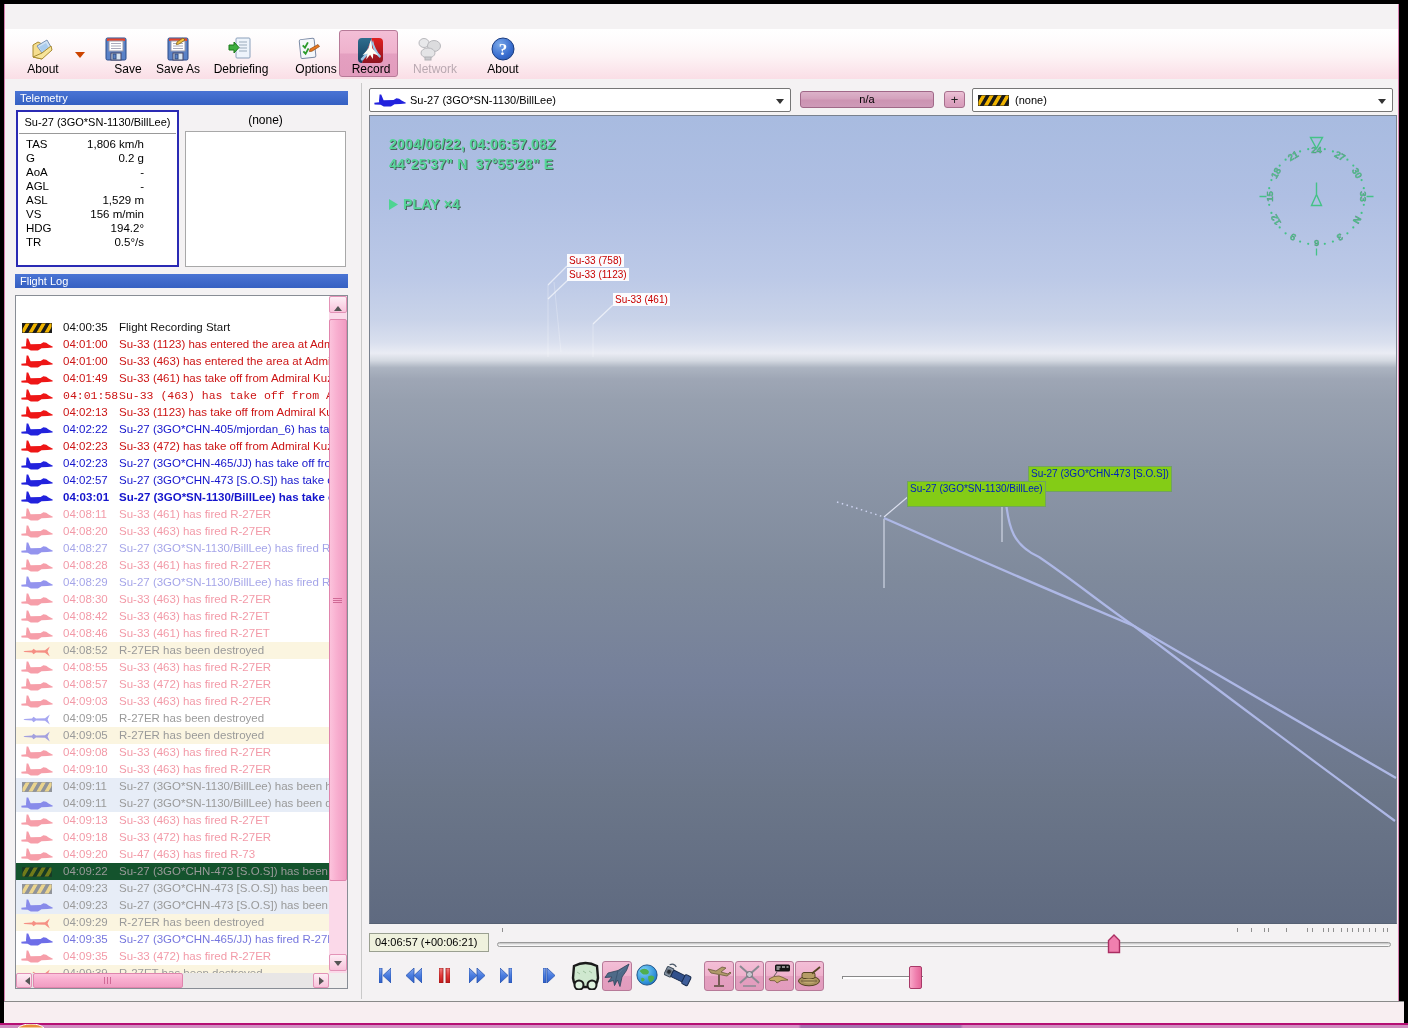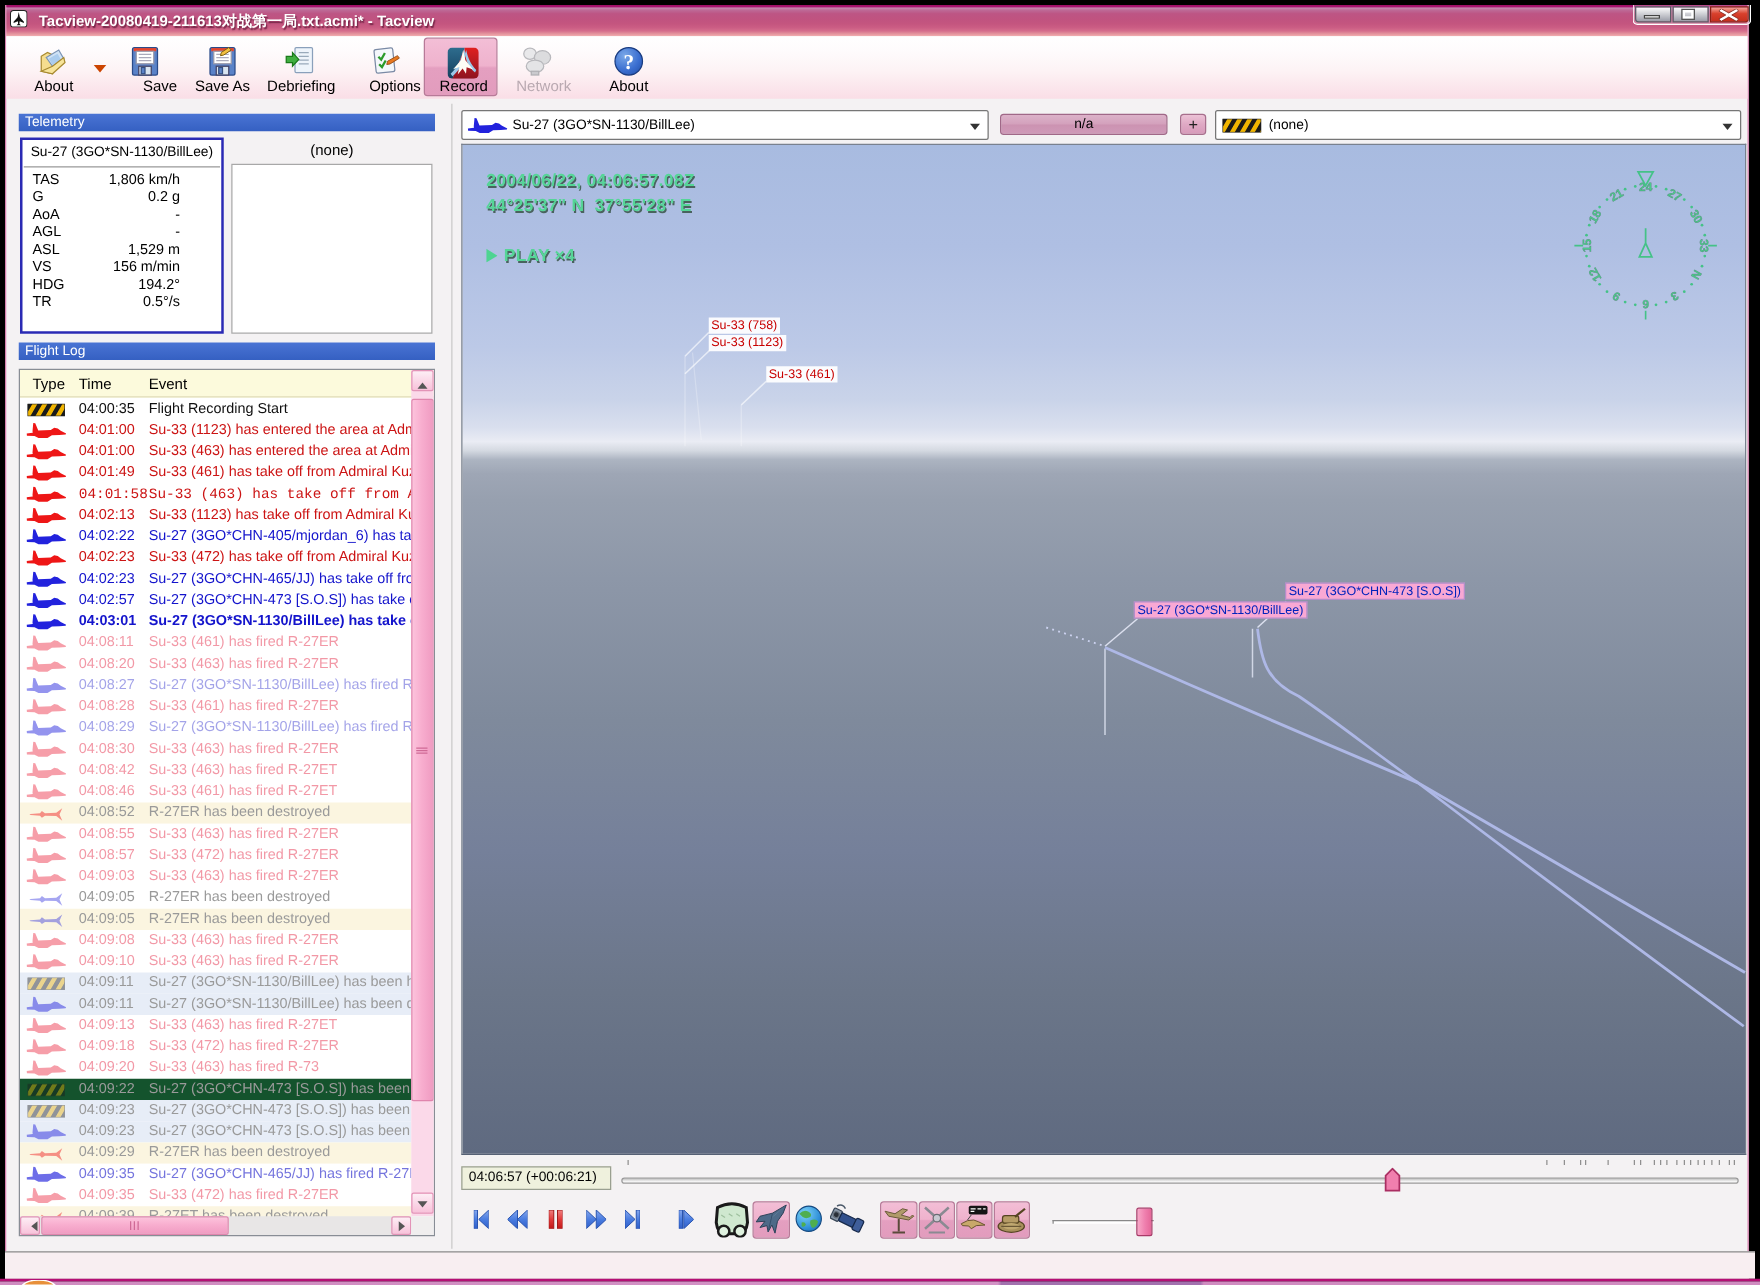--- a/index.html
+++ b/index.html
@@ -27,21 +27,21 @@
 .ft{position:absolute;left:47px;top:2px;}
 .fe{position:absolute;left:103px;top:2px;white-space:nowrap;}
 .vsep{position:absolute;background:#c9c9c9;}
 .dd{position:absolute;height:24px;background:#fff;border:1px solid #767676;border-radius:2px;font-size:11px;color:#000;}
 .ddt{position:absolute;top:5px;}
 .ddarr{position:absolute;right:6px;top:10px;width:0;height:0;border:4px solid transparent;border-top:5px solid #333;}
 #view{position:absolute;left:368px;top:115px;width:1028px;height:809px;border:1px solid #79818e;border-bottom:1px solid #566174;
  background:linear-gradient(#a8bbe0 0%,#afbfe3 10%,#bcc9e7 20%,#c9d3e9 25.2%,#d9dfee 28.0%,#eaecf4 29.4%,#d4d9e1 30.3%,#acb4c1 31.2%,#9ea6b5 32.6%,#97a0af 35.2%,#8d97a8 43%,#7f8a9c 57%,#75809a 70%,#6b7689 84%,#5f6a80 100%);}
 .glab{position:absolute;color:#55d597;font-size:14px;font-weight:bold;text-shadow:1px 1px 0 #49635e;white-space:nowrap;letter-spacing:0.2px;}
 .rlab{position:absolute;height:13px;background:rgba(255,255,255,.93);color:#c80000;font-size:10px;line-height:13px;padding:0 2px;white-space:nowrap;}
-.blab{position:absolute;height:14px;background:#f9a8d4;color:#0022bb;font-size:10px;line-height:14px;padding:0 2px;white-space:nowrap;border:1px solid rgba(90,110,190,.45);}
+.blab{position:absolute;height:26px;background:#84cc16;color:#0022bb;font-size:10px;line-height:14px;padding:0 2px;white-space:nowrap;border:1px solid rgba(90,110,190,.45);}
 #timebox{position:absolute;left:368px;top:933px;width:120px;height:19px;background:#eff1dd;border:1px solid #9aa091;font-size:11px;line-height:17px;padding-left:5px;color:#000;}
 .tick{position:absolute;width:1px;height:4px;background:#909090;top:928px;}
 #statusbar{position:absolute;left:4px;top:1001px;width:1400px;height:22px;background:#f8eef1;border-top:1px solid #8a8a8a;}
 #taskbar{position:absolute;left:0;top:1023px;width:1408px;height:5px;border-top:2px solid #b50f74;
  background:linear-gradient(90deg,#cf8cc0 0%,#d393c6 56.7%,#a271ae 56.9%,#a271ae 68.2%,#cf8cc0 68.4%,#d08cc0 100%);}
 .pinkbtn{position:absolute;border:1px solid #b77a98;border-radius:3px;
  background:linear-gradient(#f3bed6 0%,#efb2cd 48%,#e49fc0 52%,#e29cbd 100%);}
 </style></head>
 <body>
 <div id="scr">
@@ -58,36 +58,20 @@
         </linearGradient>
   <linearGradient id="prg" x1="0" y1="0" x2="0" y2="1">
           <stop offset="0" stop-color="#f08080"></stop>
           <stop offset="0.5" stop-color="#e23b3b"></stop>
           <stop offset="1" stop-color="#c01818"></stop>
         </linearGradient>
  </defs>
     </svg>
  <div id="win">
 
-<div id="titlebar">
- <svg class="a" style="left:3px;top:4px" width="14" height="14" viewBox="0 0 17 17">
-  <rect x="0.5" y="0.5" width="16" height="16" rx="3" fill="#fff" stroke="#222"></rect>
-  <path d="M8.5,2 L9.6,7 L13.5,11.5 L13.5,12.6 L9.4,11 L9.1,13.4 L10.6,14.8 L6.4,14.8 L7.9,13.4 L7.6,11 L3.5,12.6 L3.5,11.5 L7.4,7 Z" fill="#111"></path>
- </svg>
- <div class="ttl">Tacview-20080419-211613对战第一局.txt.acmi* - Tacview</div>
- <div class="a" style="left:1301px;top:0px;width:95px;height:16px;background:rgba(255,255,255,.25);border:1px solid #fff;border-top:none;border-radius:0 0 4px 4px;"></div>
- <div class="a" style="left:1303px;top:1px;width:29px;height:13px;border-radius:0 0 0 3px;background:linear-gradient(#fdfdfd,#9b9da8);border:1px solid #5a5c66;"></div>
- <div class="a" style="left:1333px;top:1px;width:29px;height:13px;background:linear-gradient(#fdfdfd,#9b9da8);border:1px solid #5a5c66;"></div>
- <div class="a" style="left:1363px;top:1px;width:31px;height:13px;border-radius:0 0 3px 0;background:linear-gradient(#f3a699,#d8402c 45%,#c52f1d);border:1px solid #8c2013;"></div>
- <div class="a" style="left:1310px;top:8px;width:13px;height:3px;background:#fff;border:1px solid #444;"></div>
- <div class="a" style="left:1341px;top:4px;width:9px;height:7px;background:transparent;border:2px solid #fff;outline:1px solid #555;"></div>
- <svg class="a" style="left:1370px;top:3px" width="16" height="10" viewBox="0 0 16 10">
-          <path d="M2,0 L8,3.4 L14,0 L16,1.8 L10.4,5 L16,8.2 L14,10 L8,6.6 L2,10 L0,8.2 L5.6,5 L0,1.8 Z" fill="#fff" stroke="#7a1a10" stroke-width="0.6"></path>
-        </svg>
-</div>
 
 <div id="toolbar">
  <div class="pinkbtn" style="left:334px;top:1px;width:59px;height:47px;"></div>
  <svg class="a" style="left:25px;top:8px" width="26" height="26" viewBox="0 0 26 26">
 <path d="M3,8 L8,5 L12,7 L12,22 L3,20 Z" fill="#f5dd8e" stroke="#a88a30" stroke-width="1"></path>
 <path d="M7,9 L17,3 L21,10 L12,16 Z" fill="#cfe2f5" stroke="#7b94b5" stroke-width="1"></path>
 <path d="M9,10 L16,6 L19,11 L12,15 Z" fill="#aaccee"></path>
 <path d="M3,20 L12,22 L22,13 L21,9 L12,16 Z" fill="#f7e49a" stroke="#a88a30" stroke-width="1"></path>
 </svg>
  <div class="a" style="left:70px;top:23px;width:0;height:0;border:5px solid transparent;border-top:6px solid #cc4400;"></div>
@@ -181,25 +165,20 @@
         <div class="trow" style="top:68px"><span>AGL</span><span class="tv">-</span></div>
         <div class="trow" style="top:82px"><span>ASL</span><span class="tv">1,529 m</span></div>
         <div class="trow" style="top:96px"><span>VS</span><span class="tv">156 m/min</span></div>
         <div class="trow" style="top:110px"><span>HDG</span><span class="tv">194.2°</span></div>
         <div class="trow" style="top:124px"><span>TR</span><span class="tv">0.5°/s</span></div>
 </div>
 <div class="a" style="left:180px;top:109px;width:161px;text-align:center;font-size:12px;color:#000;">(none)</div>
 <div id="telbox2"></div>
 <div class="bluhdr" style="top:270px;">Flight Log</div>
 <div id="fpanel">
- <div id="fhead">
-   <span class="a" style="left:10px;top:4px">Type</span>
-   <span class="a" style="left:47px;top:4px">Time</span>
-   <span class="a" style="left:103px;top:4px">Event</span>
- </div>
  <div class="flr" style="top:22.5px;">
           <svg width="30" height="10" viewBox="0 0 30 10" style="position:absolute;left:6px;top:4px">
             <defs>
               <pattern id="hz" width="8" height="10" patternUnits="userSpaceOnUse" patternTransform="skewX(-30)">
                 <rect width="8" height="10" fill="#f0b400"></rect>
                 <rect width="4" height="10" fill="#1a1a1a"></rect>
               </pattern>
             </defs>
             <rect width="30" height="10" fill="url(#hz)" stroke="#222" stroke-width="1"></rect>
           </svg>
@@ -414,21 +393,21 @@
             <path d="M5.6,0.4 L7.2,0.6 L9.6,6.3 L19.6,5.9 L22.4,4.2 L25.2,4.8 L27.6,6.5 L31.9,8.7 L31.5,9.5 L26.5,9.9 L20.5,10.2 L17.0,12.4 L9.8,12.4 L6.6,10.8 L0.5,10.6 L0.3,8.8 L5.2,8.2 L5.0,7.0 Z" fill="#ee4055"></path>
           </svg>
           <span class="ft" style="color:rgba(228,40,70,.48)">04:09:18</span>
           <span class="fe" style="color:rgba(228,40,70,.48)">Su-33 (472) has fired R-27ER</span>
         </div>
 <div class="flr" style="top:549.5px;">
           <svg width="32" height="13" viewBox="0 0 32 13" style="position:absolute;left:5px;top:2px;opacity:.50">
             <path d="M5.6,0.4 L7.2,0.6 L9.6,6.3 L19.6,5.9 L22.4,4.2 L25.2,4.8 L27.6,6.5 L31.9,8.7 L31.5,9.5 L26.5,9.9 L20.5,10.2 L17.0,12.4 L9.8,12.4 L6.6,10.8 L0.5,10.6 L0.3,8.8 L5.2,8.2 L5.0,7.0 Z" fill="#ee4055"></path>
           </svg>
           <span class="ft" style="color:rgba(228,40,70,.48)">04:09:20</span>
-          <span class="fe" style="color:rgba(228,40,70,.48)">Su-33 (463) has fired R-73</span>
+          <span class="fe" style="color:rgba(228,40,70,.48)">Su-47 (463) has fired R-73</span>
         </div>
 <div class="flr" style="top:566.5px;background:#14532d;">
           <svg width="30" height="10" viewBox="0 0 30 10" style="position:absolute;left:6px;top:4px;opacity:.42">
             <rect width="30" height="10" fill="url(#hz)" stroke="#222" stroke-width="1"></rect>
           </svg>
           <span class="ft" style="color:#9a9a9a">04:09:22</span>
           <span class="fe" style="color:#9a9a9a">Su-27 (3GO*CHN-473 [S.O.S]) has been hit</span>
         </div>
 <div class="flr" style="top:583.5px;background:#e7edf7;">
           <svg width="30" height="10" viewBox="0 0 30 10" style="position:absolute;left:6px;top:4px;opacity:.42">

